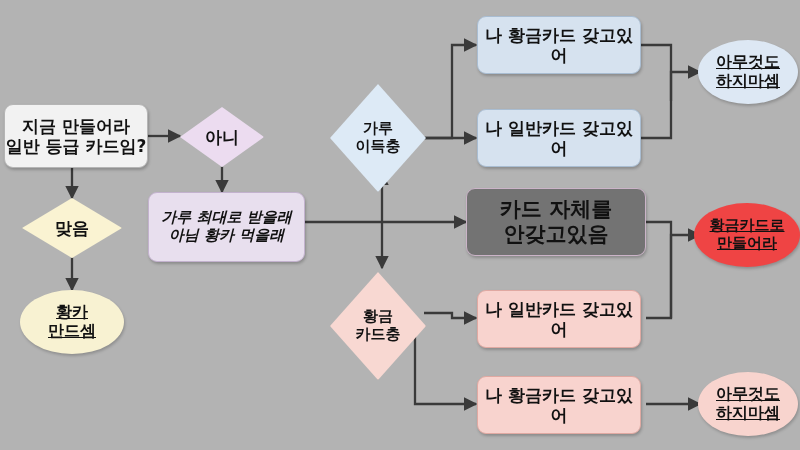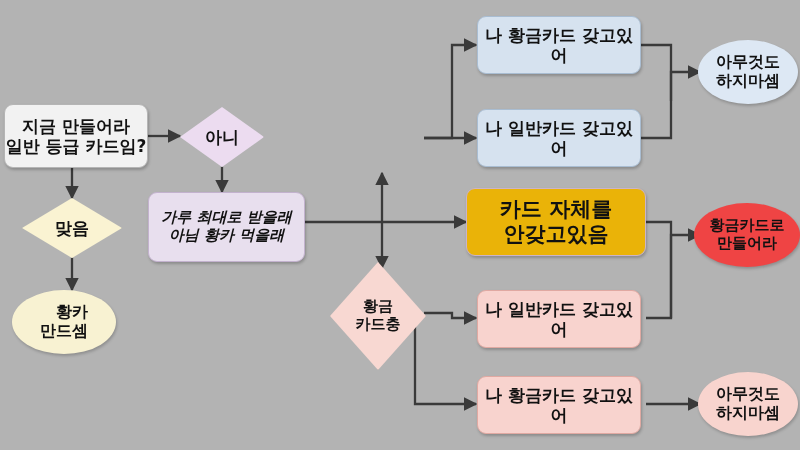--- a/index.html
+++ b/index.html
@@ -37,21 +37,21 @@
 
   
   .rect {
     border-radius: 9px;
     border: 1px solid #000000;
     box-shadow: 1px 2px 3px rgba(0,0,0,0.22);
   }
   .rect.white  { background: #f2f2f2; border-color: #b5b5b5; }
   .rect.purple { background: #e8dfee; border-color: #c3b2ce; font-style: italic; }
   .rect.blue   { background: #d6e2ef; border-color: #a9bdd2; }
-  .rect.pinkpale { background: #eab308; border-color: #cbb4c8; }
+  .rect.pinkpale { background: #737373; border-color: #cbb4c8; }
   .rect.pink   { background: #f8d3ce; border-color: #e0a9a2; }
 
   
   .diamond {
     background: transparent;
     border: none;
     box-shadow: none;
     justify-content: center;
   }
   .diamond .shape {
@@ -67,20 +67,21 @@
   .d-cream  .shape { background: #faf3d2; }
   .d-purple .shape { background: #ecdcf0; }
   .d-blue   .shape { background: #ddeaf6; }
   .d-pink   .shape { background: #f8d8d2; }
 
   
   .ellipse {
     border-radius: 50%;
     border: 1px solid transparent;
     box-shadow: 1px 2px 3px rgba(0,0,0,0.2);
+    text-decoration: underline;
   }
   .ellipse.cream { background: #f8f2d2; }
   .ellipse.blue  { background: #dde8f4; }
   .ellipse.pinkpale { background: #ef4444; }
   .ellipse.pink  { background: #f8d4ce; }
 
   .fs17 { font-size: 17px; }
   .fs16 { font-size: 16px; }
   .fs15 { font-size: 15px; }
 </style>
@@ -137,37 +138,42 @@
   <div class="node rect white fs17" style="left:4px; top:104px; width:144px; height:64px;">
     <span class="lbl">지금 만들어라
 일반 등급 카드임?</span>
   </div>
 
   <div class="node diamond d-cream fs17" style="left:22px; top:198px; width:100px; height:60px;">
     <span class="shape"></span>
     <span class="lbl">맞음</span>
   </div>
 
-  <div class="node ellipse cream fs16" style="left:12px; top:290px; width:104px; height:64px;text-align:right;">
+  <div class="node ellipse cream fs16" style="left:20px; top:290px; width:104px; height:64px;">
     <span class="lbl">황카
 만드셈</span>
   </div>
 
   <div class="node diamond d-purple fs17" style="left:180px; top:107px; width:84px; height:60px;">
     <span class="shape"></span>
     <span class="lbl">아니</span>
   </div>
 
   <div class="node rect purple fs15" style="left:148px; top:192px; width:157px; height:70px;">
     <span class="lbl">가루 최대로 받을래
 아님 황카 먹을래</span>
   </div>
 
-
-  <div class="node diamond d-pink fs15" style="left:330px; top:262px; width:96px; height:108px;">
+  <div class="node diamond d-blue fs15" style="left:330px; top:84px; width:96px; height:108px;">
+    <span class="shape"></span>
+    <span class="lbl">가루
+이득충</span>
+  </div>
+
+  <div class="node diamond d-pink fs15" style="left:330px; top:272px; width:96px; height:108px;">
     <span class="shape"></span>
     <span class="lbl">황금
 카드충</span>
   </div>
 
   <div class="node rect blue fs17" style="left:477px; top:16px; width:164px; height:58px;">
     <span class="lbl">나 황금카드 갖고있어</span>
   </div>
 
   <div class="node rect blue fs17" style="left:477px; top:109px; width:164px; height:58px;">

